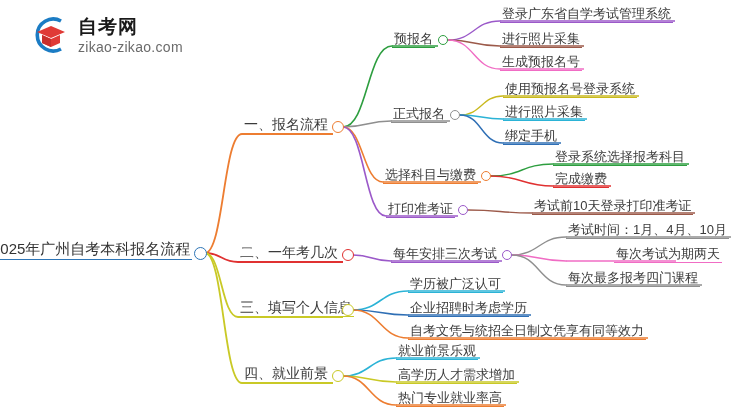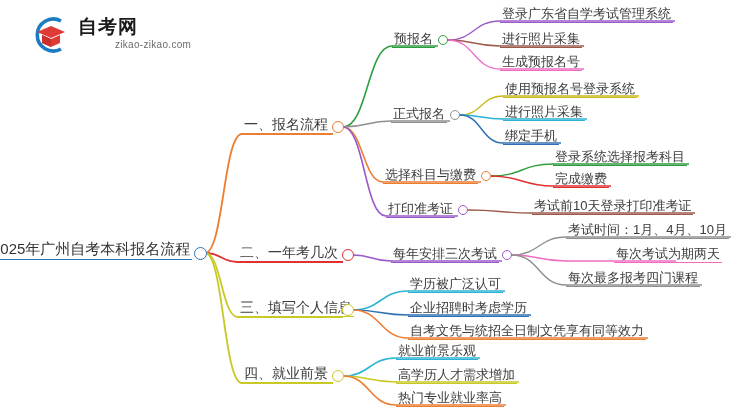--- a/index.html
+++ b/index.html
@@ -50,25 +50,24 @@
     font-size: 19px;
     font-weight: bold;
     color: #1a1a1a;
     letter-spacing: 1px;
     white-space: nowrap;
   }
   #logo .url {
     position: absolute;
     left: 48px;
     top: 27px;
-    font-size: 10px;
+    font-size: 14px;
     color: #6b6b6b;
     letter-spacing: .3px;
     white-space: nowrap;
-    margin-left: 37px;
   }
   
   .node {
     position: absolute;
     white-space: nowrap;
     line-height: 1;
   }
   .node .txt {
     display: inline-block;
     color: #3b3b3b;

